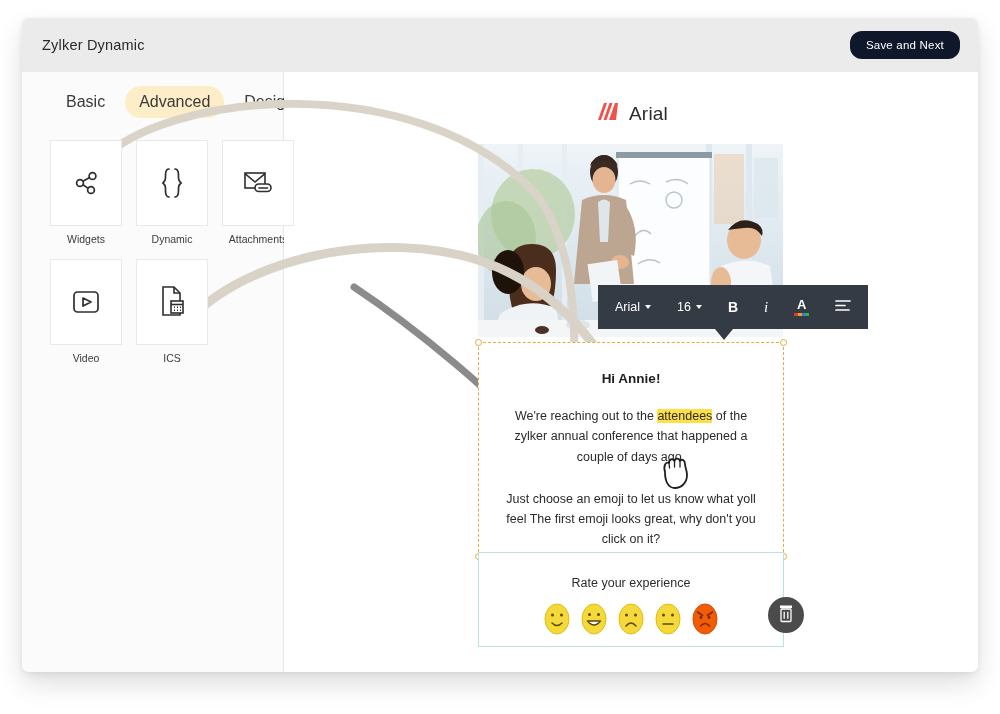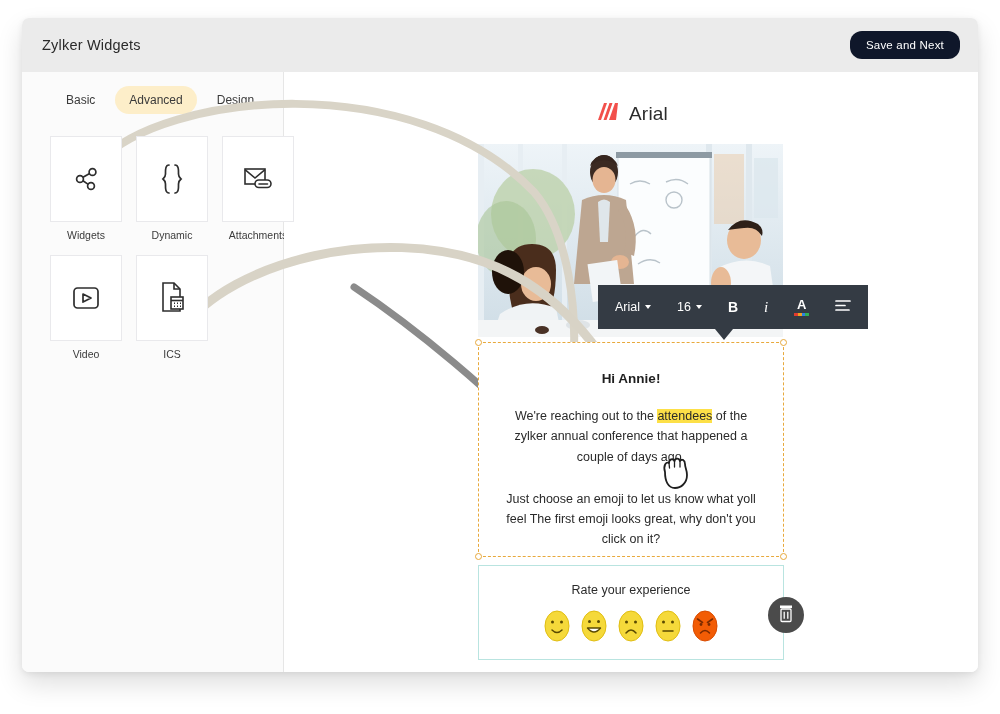--- a/index.html
+++ b/index.html
@@ -49,21 +49,21 @@
   #canvas-panel{
     flex:1 1 auto; background:#ffffff; position:relative;
   }
 
   
   #tabs{
     display:flex; align-items:center; gap:6px;
     padding:14px 0 0 30px;
   }
   .tab{
-    font-size:12px; color:#3a3a3a;
+    font-size:16px; color:#3a3a3a;
     padding:7px 14px; border-radius:16px;
     cursor:pointer; white-space:nowrap;
   }
   .tab.active{ background:#fdeec9; color:#3a3a3a; }
 
   
   #widget-grid{
     display:grid;
     grid-template-columns:repeat(3, 72px);
     column-gap:14px; row-gap:0;
@@ -173,24 +173,24 @@
     margin-top:20px; padding:0 4px;
   }
   #para2{
     font-size:12.5px; color:#2a2a2a; line-height:1.62;
     margin-top:22px; padding:0 6px;
   }
   .hl{ background:#fde047; }
 
   
   #poll-widget{
-    position:absolute; left:194px; top:493px;
+    position:absolute; left:194px; top:480px;
     width:306px; height:95px;
     border:1px solid #b9e4e0; background:#fff; z-index:5;
-    text-align:center; padding-top:17px;
+    text-align:center; padding-top:23px;
   }
   #poll-title{ font-size:12.5px; color:#2b2b2b; }
   #emoji-row{
     display:flex; align-items:center; justify-content:center;
     gap:9px; margin-top:12px;
   }
   .emoji{ width:28px; height:34px; display:block; }
   #delete-btn{
     position:absolute; left:484px; top:525px;
     width:36px; height:36px; border-radius:50%;
@@ -198,21 +198,21 @@
     display:flex; align-items:center; justify-content:center;
     cursor:pointer;
   }
 </style>
 </head>
 <body>
 
 <div id="app-window">
 
   <div id="header">
-    <div id="page-title">Zylker Widgets</div>
+    <div id="page-title">Zylker Dynamic</div>
     <button id="save-next-btn">Save and Next</button>
   </div>
 
   <div id="body-area">
 
     <div id="left-panel">
 
       <div id="tabs">
         <div class="tab">Basic</div>
         <div class="tab active">Advanced</div>

